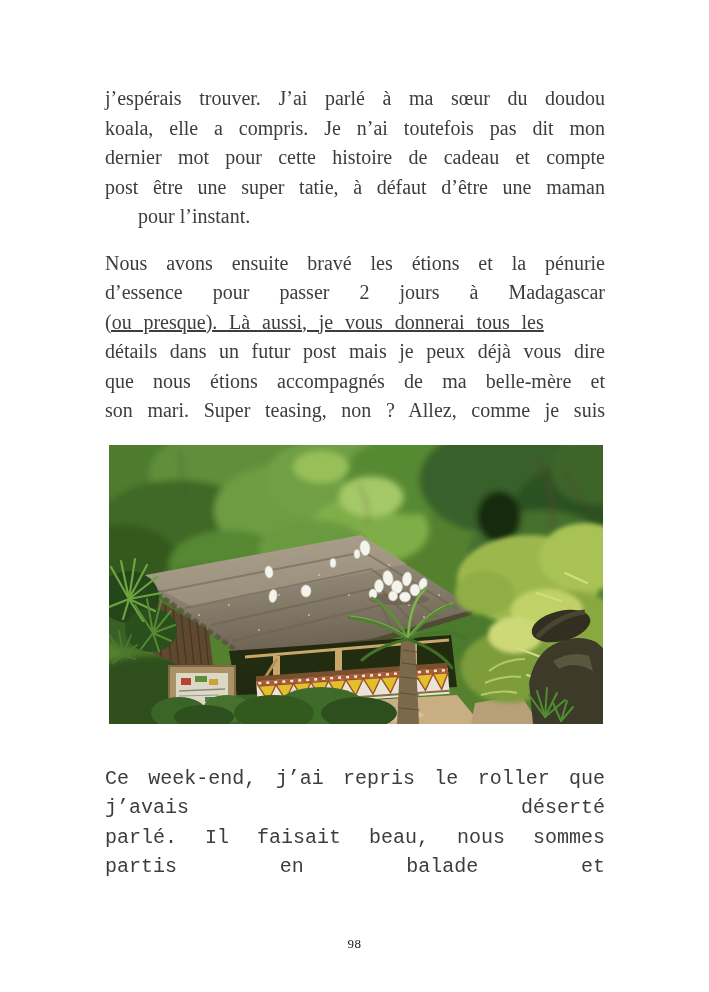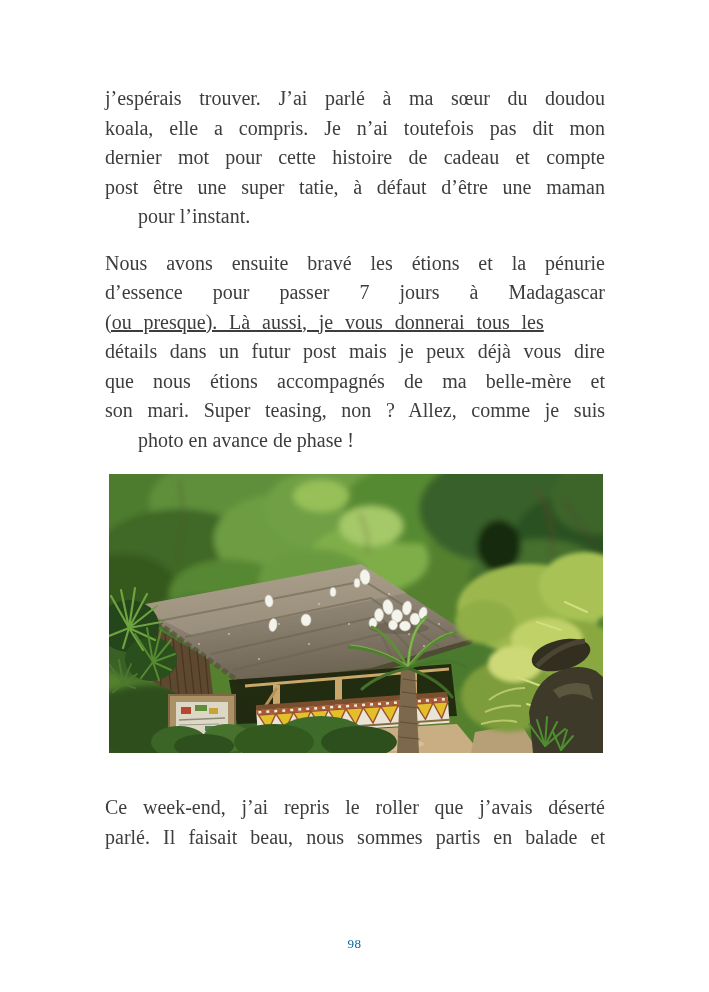--- a/index.html
+++ b/index.html
@@ -9,48 +9,47 @@
     overflow:hidden;
   }
   .page{position:absolute;inset:0;background:#ffffff;}
   .text{position:absolute;left:105px;top:84px;width:500px;}
   .para{margin:0 0 17px 0;font-size:20px;line-height:29.5px;}
   .line{display:block;text-align:justify;text-align-last:justify;}
   .line.last{text-align-last:left;margin-left:33px;}
   .line.spread{text-align-last:left;word-spacing:0.34em;text-decoration:underline;}
   .photo{margin:19px 0 0 4px;width:494px;height:279px;overflow:hidden;padding:0;}
   .photo svg{display:block;}
-  .para.after-photo{margin-top:40px;margin-bottom:8px;}
+  .para.after-photo{margin-top:40px;margin-bottom:8px;font-family:Liberation Mono, monospace;}
   .pagenum{
     position:absolute;left:0;right:0;top:936px;text-align:center;
-    font-size:13px;color:#0369a1;letter-spacing:.5px;
+    font-size:13px;color:#0f172a;letter-spacing:.5px;
   }
 </style>
 </head>
 <body>
 
 <main class="page">
   <section class="text">
 
     <p class="para">
       <span class="line">j’espérais trouver. J’ai parlé à ma sœur du doudou</span>
       <span class="line">koala, elle a compris. Je n’ai toutefois pas dit mon</span>
       <span class="line">dernier mot pour cette histoire de cadeau et compte</span>
       <span class="line">post être une super tatie, à défaut d’être une maman</span>
       <span class="line last">pour l’instant.</span>
     </p>
 
     <p class="para">
       <span class="line">Nous avons ensuite bravé les étions et la pénurie</span>
-      <span class="line">d’essence pour passer 7 jours à Madagascar</span>
+      <span class="line">d’essence pour passer 2 jours à Madagascar</span>
       <span class="line spread">(ou presque). Là aussi, je vous donnerai tous les</span>
       <span class="line">détails dans un futur post mais je peux déjà vous dire</span>
       <span class="line">que nous étions accompagnés de ma belle-mère et</span>
       <span class="line">son mari. Super teasing, non ? Allez, comme je suis</span>
-      <span class="line last">photo en avance de phase !</span>
     </p>
 
     <figure class="photo" role="img" aria-label="Vue plongeante sur une case au toit de chaume couverte d'oiseaux blancs, entourée d'une végétation tropicale dense, de palmiers et d'un muret peint de triangles jaunes et rouges">
       <svg width="494" height="279" viewBox="0 0 494 279" xmlns="http://www.w3.org/2000/svg">
         <defs>
           <filter id="f3" x="-20%" y="-20%" width="140%" height="140%">
               <feGaussianBlur stdDeviation="3"></feGaussianBlur>
             </filter>
           <filter id="f2" x="-20%" y="-20%" width="140%" height="140%">
               <feGaussianBlur stdDeviation="2"></feGaussianBlur>

